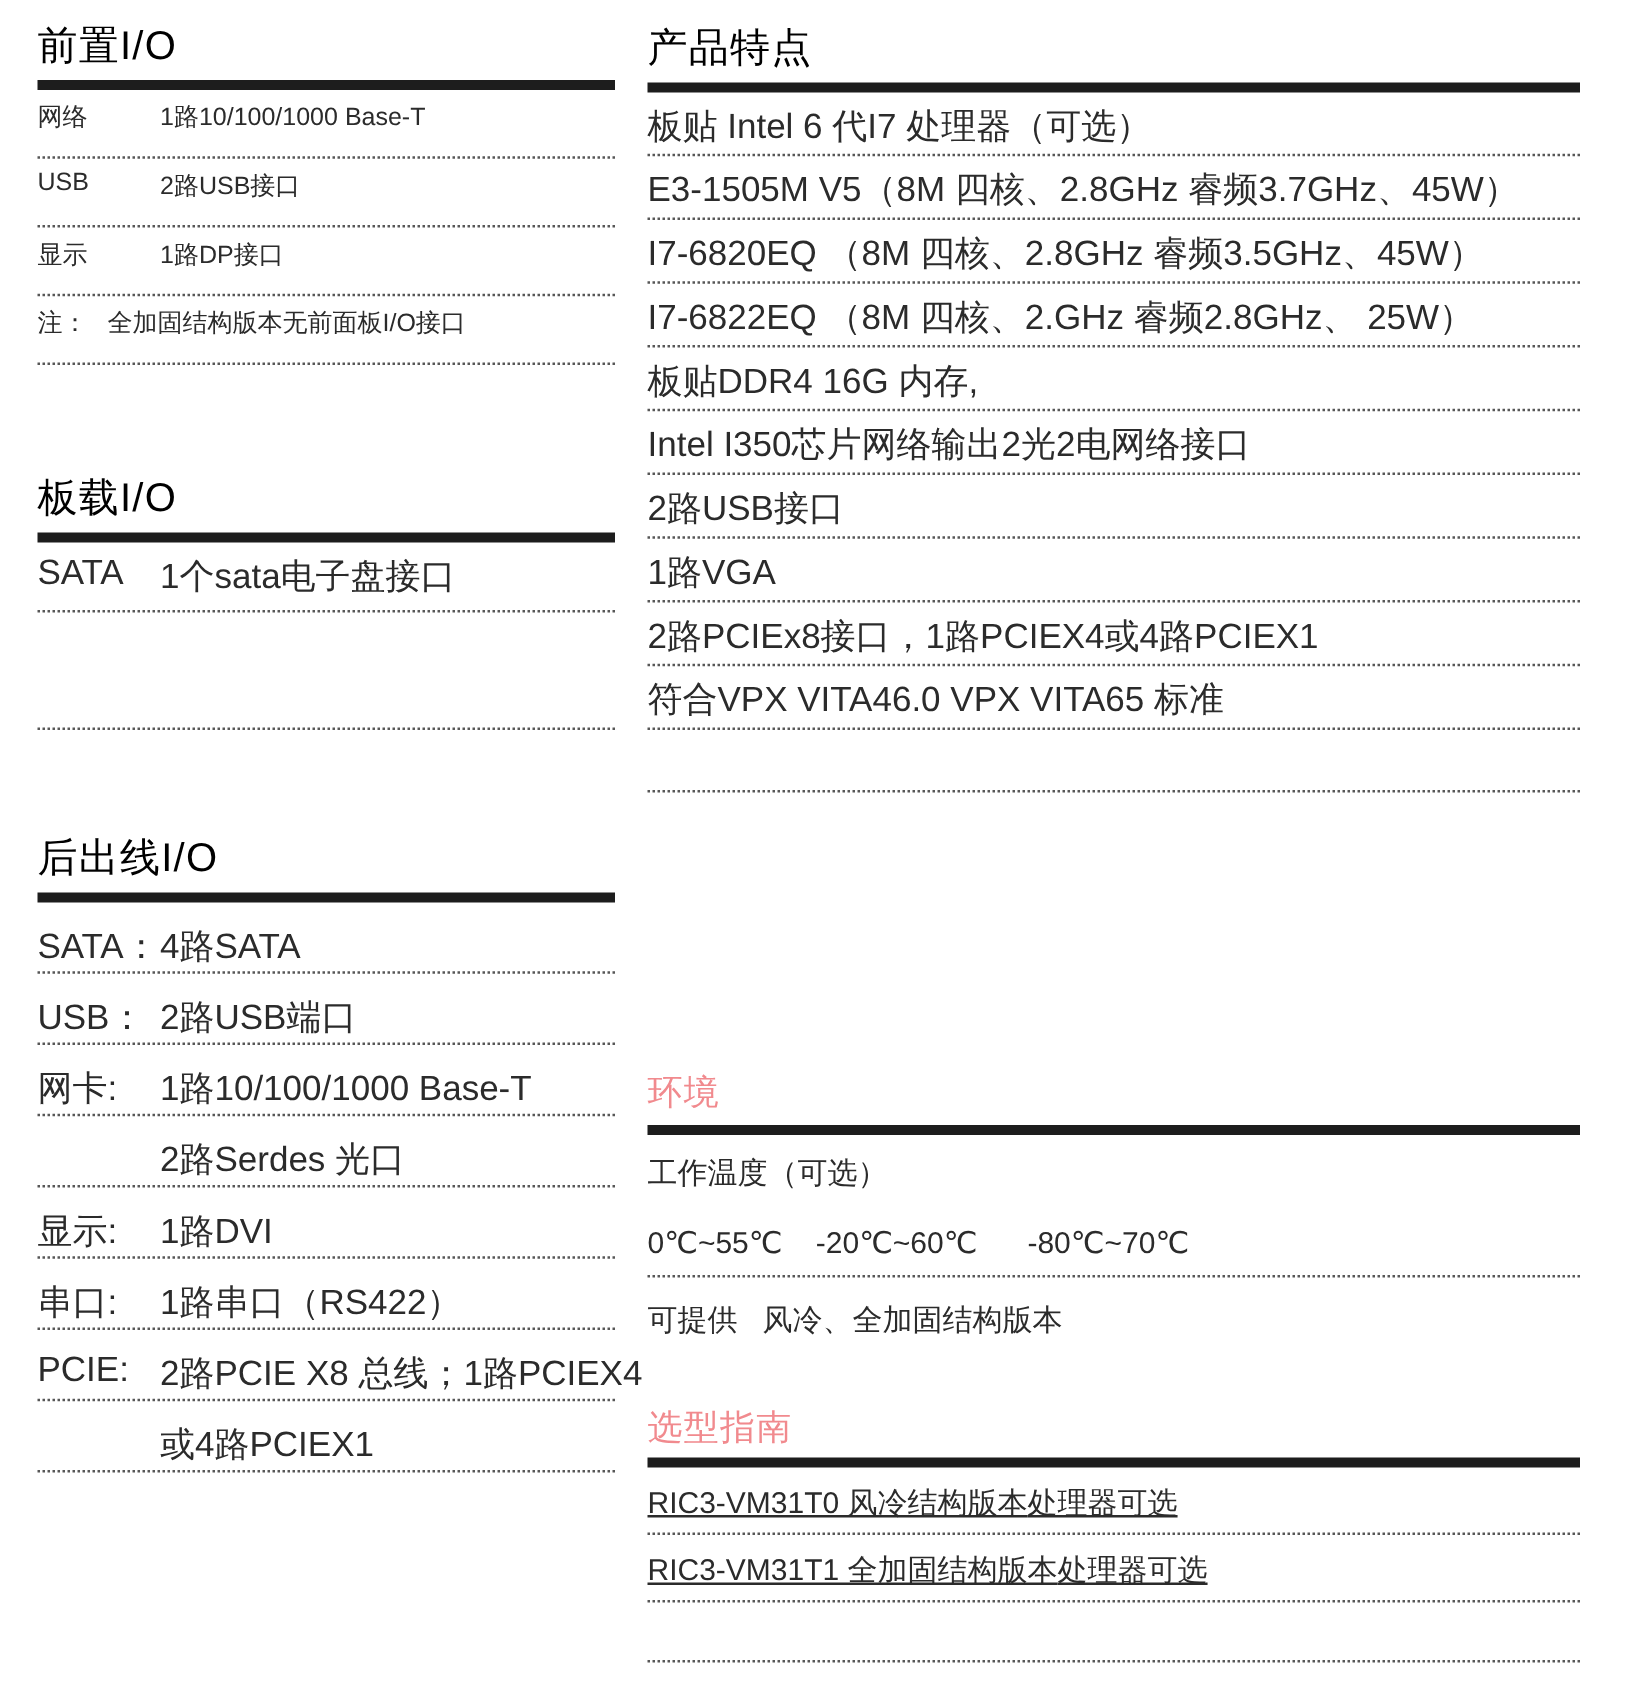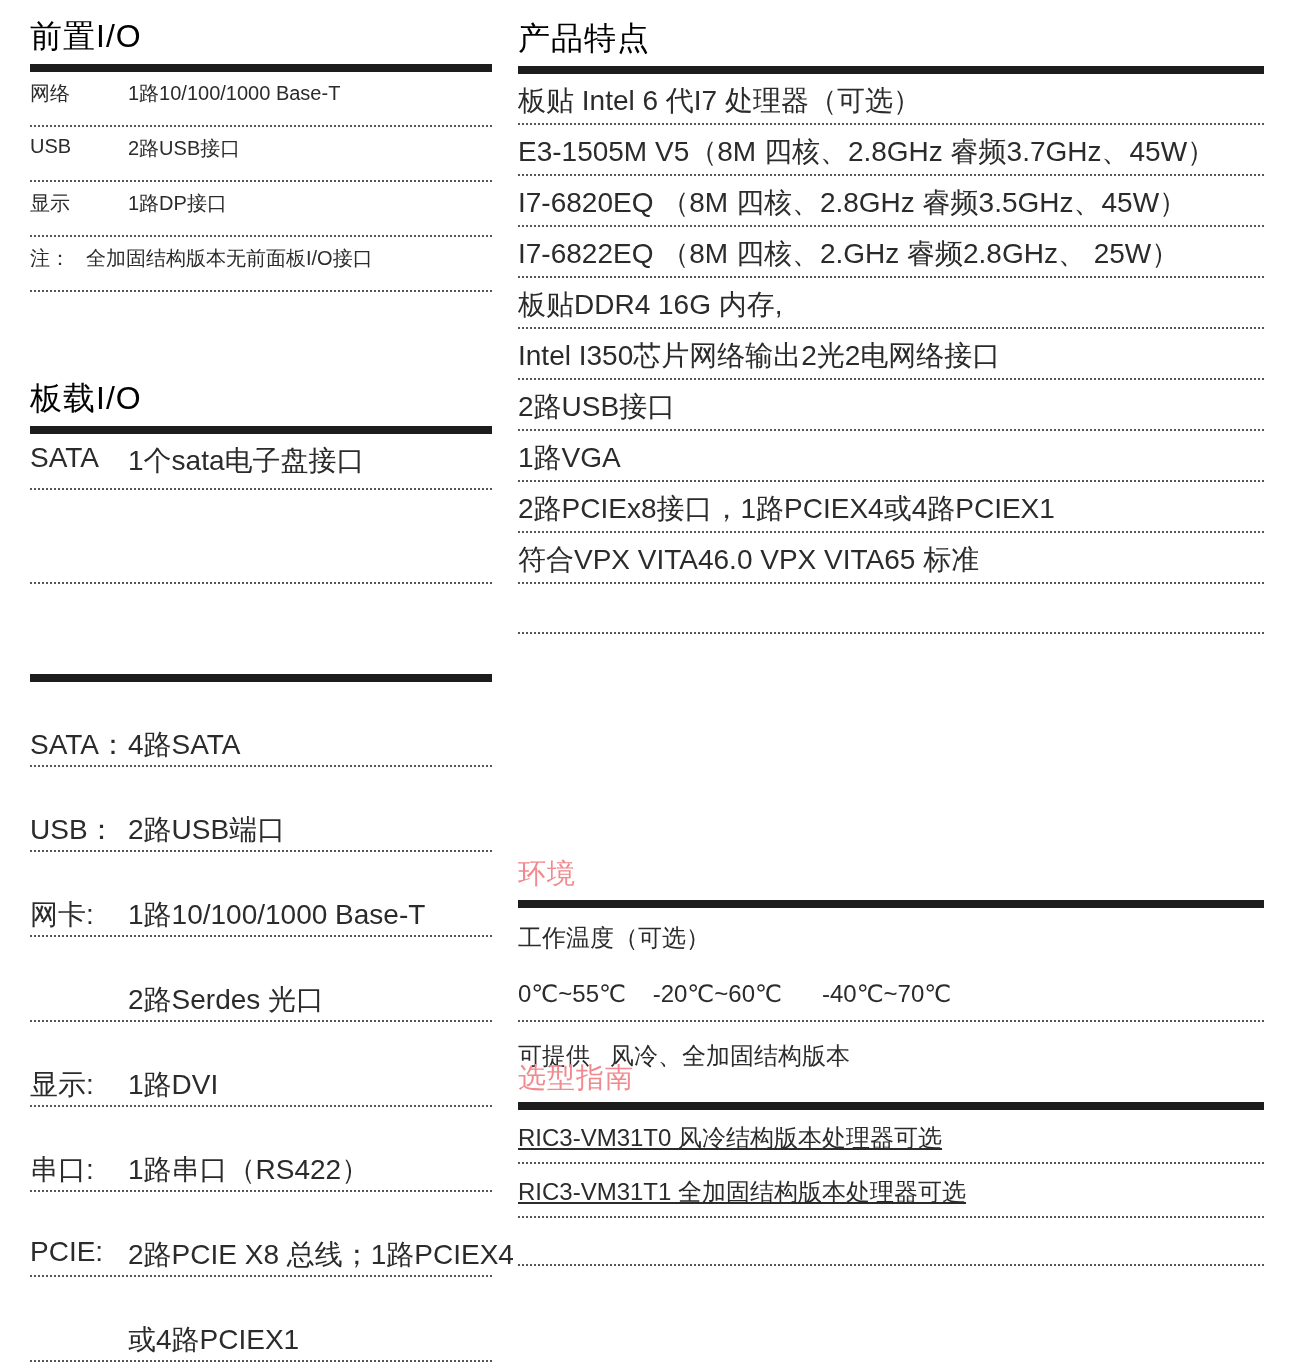--- a/index.html
+++ b/index.html
@@ -6,30 +6,30 @@
   .page{
     position:relative;width:1300px;height:1362px;background:#ffffff;
     font-family:"Liberation Sans","DejaVu Sans",sans-serif;color:#2b2b2b;overflow:hidden;
   }
   .sec{position:absolute;}
   #sec-front{left:30px;top:16px;width:462px;}
   #sec-onboard{left:30px;top:378px;width:462px;}
   #sec-rear{left:30px;top:666px;width:462px;}
   #sec-features{left:518px;top:18px;width:746px;}
   #sec-env{left:518px;top:856px;width:746px;}
-  #sec-sel{left:518px;top:1060px;width:746px;}
+  #sec-sel{left:518px;top:1124px;width:746px;}
 
   .h-big{font-size:32px;line-height:40px;color:#000000;font-weight:400;letter-spacing:1px;}
   .h-sm{font-size:28px;line-height:36px;color:#F18A8E;font-weight:400;letter-spacing:1px;}
   .rule{height:8px;background:#1d1d1d;margin-top:8px;}
   .rule-sel{margin-top:6px;}
 
   .lrow,.rrow,.frow,.erow,.srow{box-sizing:border-box;}
   .lrow{display:flex;font-size:20px;height:55px;padding-top:8px;border-bottom:2px dotted #575757;}
-  .rrow{display:flex;font-size:28px;height:57px;padding-top:16px;border-bottom:2px dotted #575757;margin-top:28px;}
+  .rrow{display:flex;font-size:28px;height:57px;padding-top:16px;border-bottom:2px dotted #575757;}
   .lab{display:inline-block;min-width:98px;white-space:pre;}
   .row-note .lab{min-width:56px;}
   .val{white-space:pre;}
 
   .orow{display:flex;font-size:28px;height:56px;padding-top:8px;border-bottom:2px dotted #575757;box-sizing:border-box;}
   .oempty{height:92px;border-bottom:2px dotted #575757;}
 
   .frow{font-size:28px;height:51px;padding-top:8px;border-bottom:2px dotted #575757;white-space:pre;overflow:visible;}
   .fempty{height:48px;border-bottom:2px dotted #575757;}
 
@@ -73,20 +73,21 @@
     <div class="h-big">板载I/O</div>
     <div class="rule"></div>
     <div class="orow">
       <span class="lab">SATA</span>
       <span class="val">1个sata电子盘接口</span>
     </div>
     <div class="oempty"></div>
   </div>
 
   <div class="sec" id="sec-rear">
+    <div class="h-big">后出线I/O</div>
     <div class="rule"></div>
     <div class="rrow">
       <span class="lab">SATA：</span>
       <span class="val">4路SATA</span>
     </div>
     <div class="rrow">
       <span class="lab">USB：</span>
       <span class="val">2路USB端口</span>
     </div>
     <div class="rrow">
@@ -128,21 +129,21 @@
     <div class="frow">1路VGA</div>
     <div class="frow">2路PCIEx8接口，1路PCIEX4或4路PCIEX1</div>
     <div class="frow">符合VPX VITA46.0 VPX VITA65 标准</div>
     <div class="fempty"></div>
   </div>
 
   <div class="sec" id="sec-env">
     <div class="h-sm">环境</div>
     <div class="rule"></div>
     <div class="erow erow-1">工作温度（可选）</div>
-    <div class="erow erow-2">0℃~55℃    -20℃~60℃      -40℃~70℃</div>
+    <div class="erow erow-2">0℃~55℃    -20℃~60℃      -80℃~70℃</div>
     <div class="erow erow-3">可提供   风冷、全加固结构版本</div>
   </div>
 
   <div class="sec" id="sec-sel">
     <div class="h-sm">选型指南</div>
     <div class="rule rule-sel"></div>
     <div class="srow">
       <span class="model">RIC3-VM31T0 风冷结构版本</span>
       <span class="note">处理器可选</span>
     </div>

